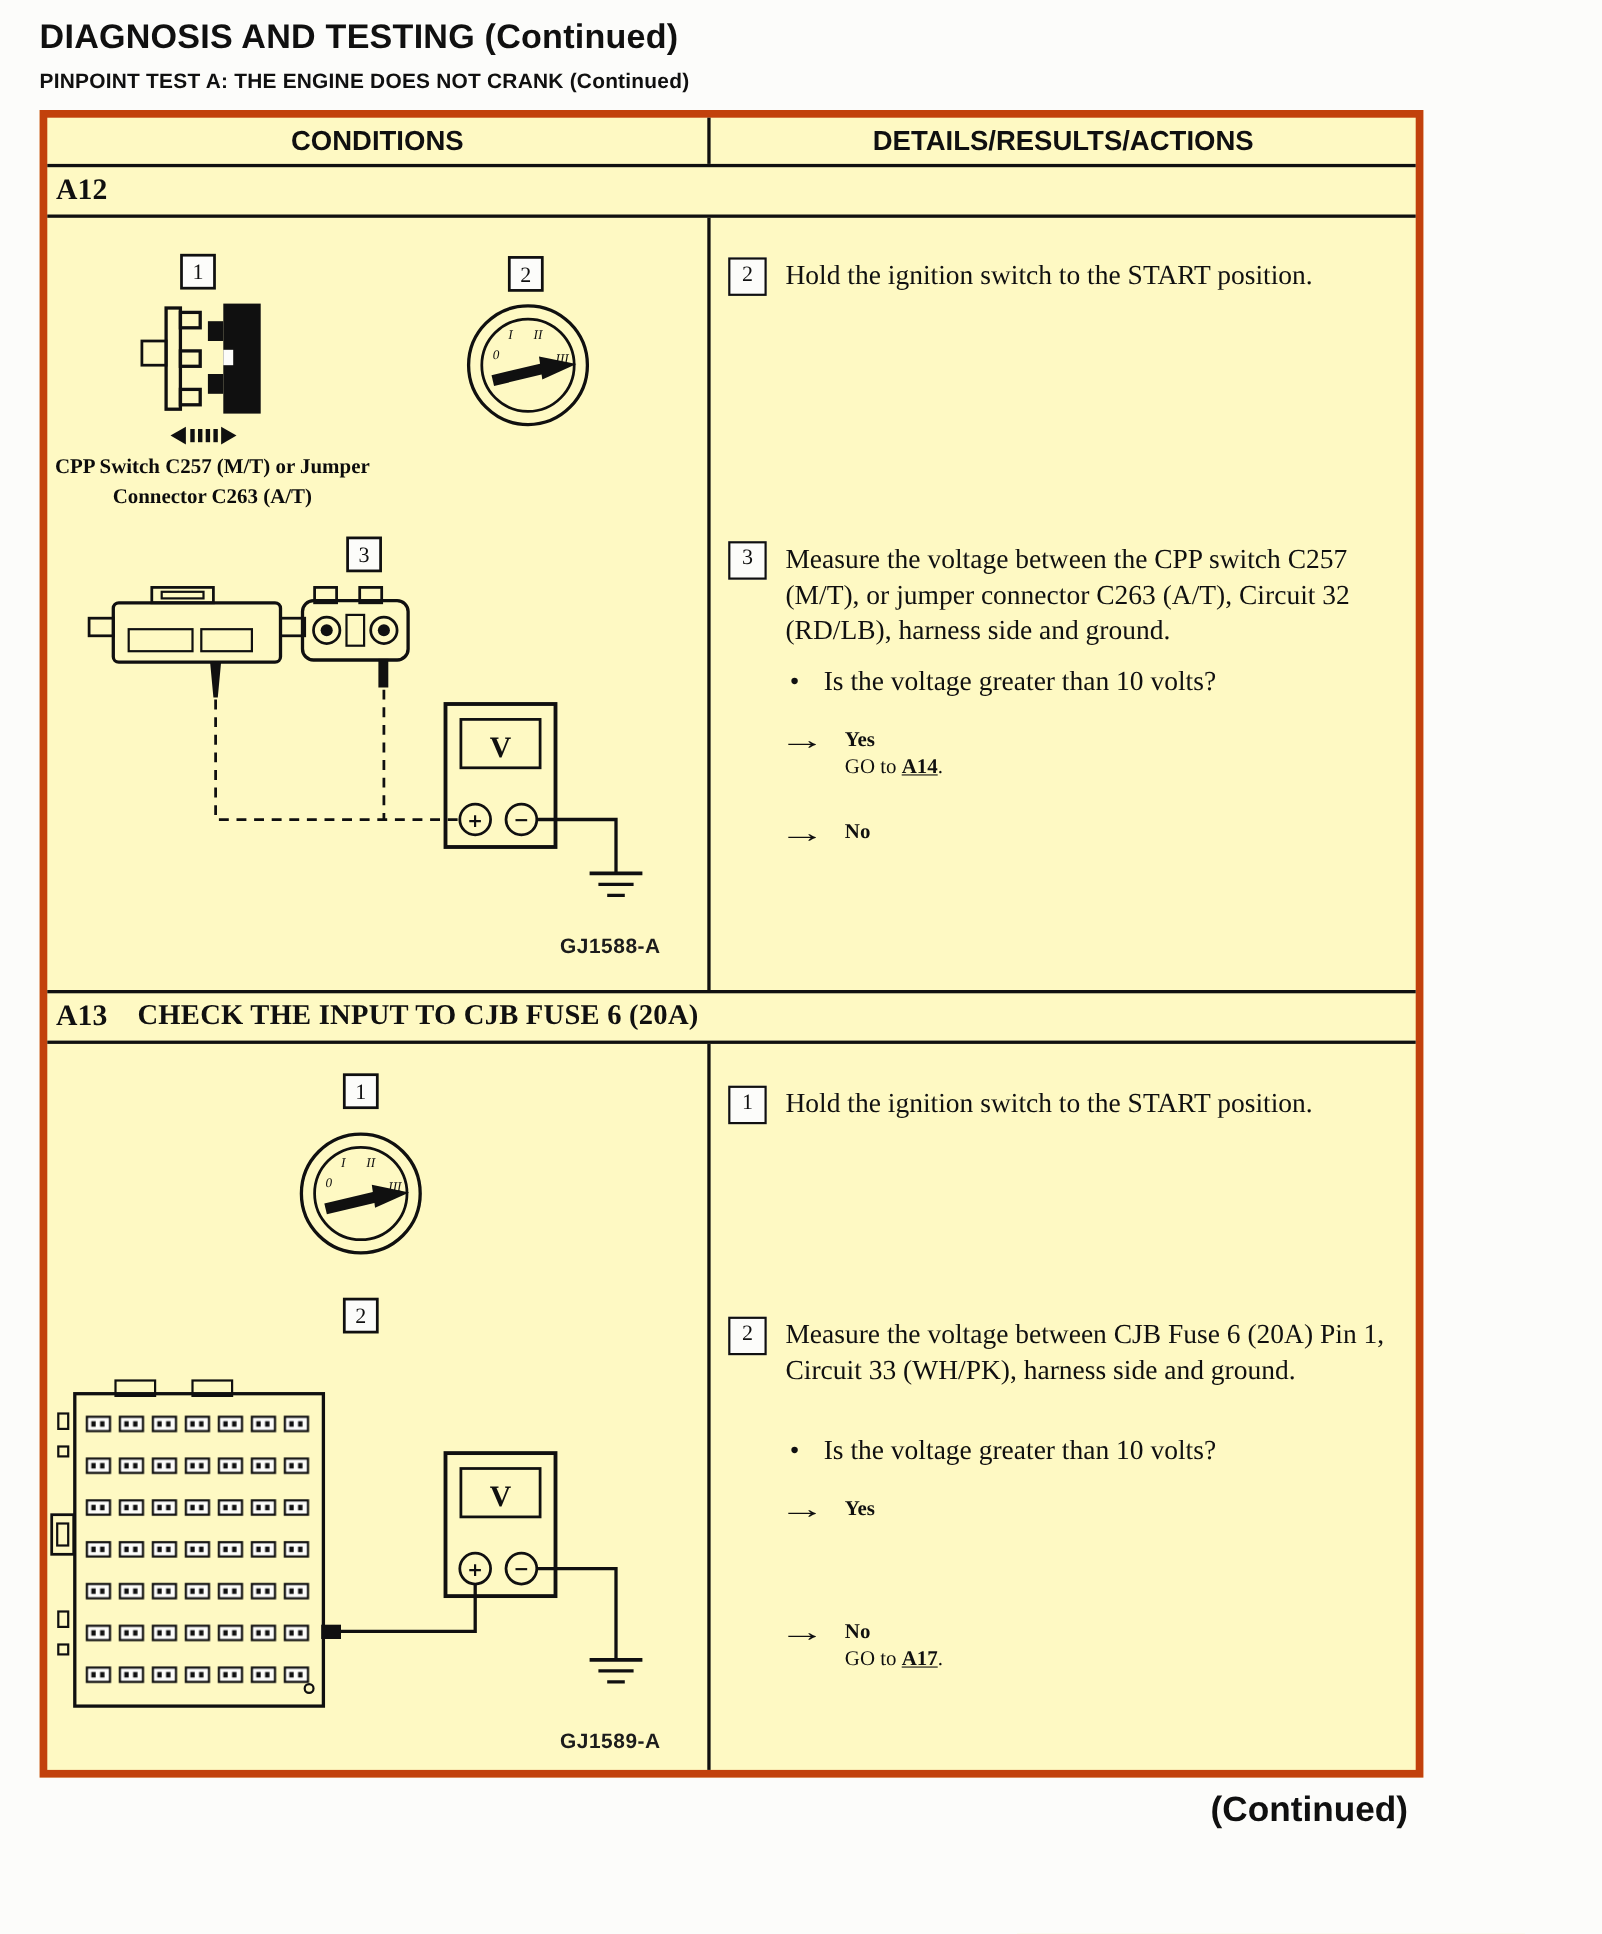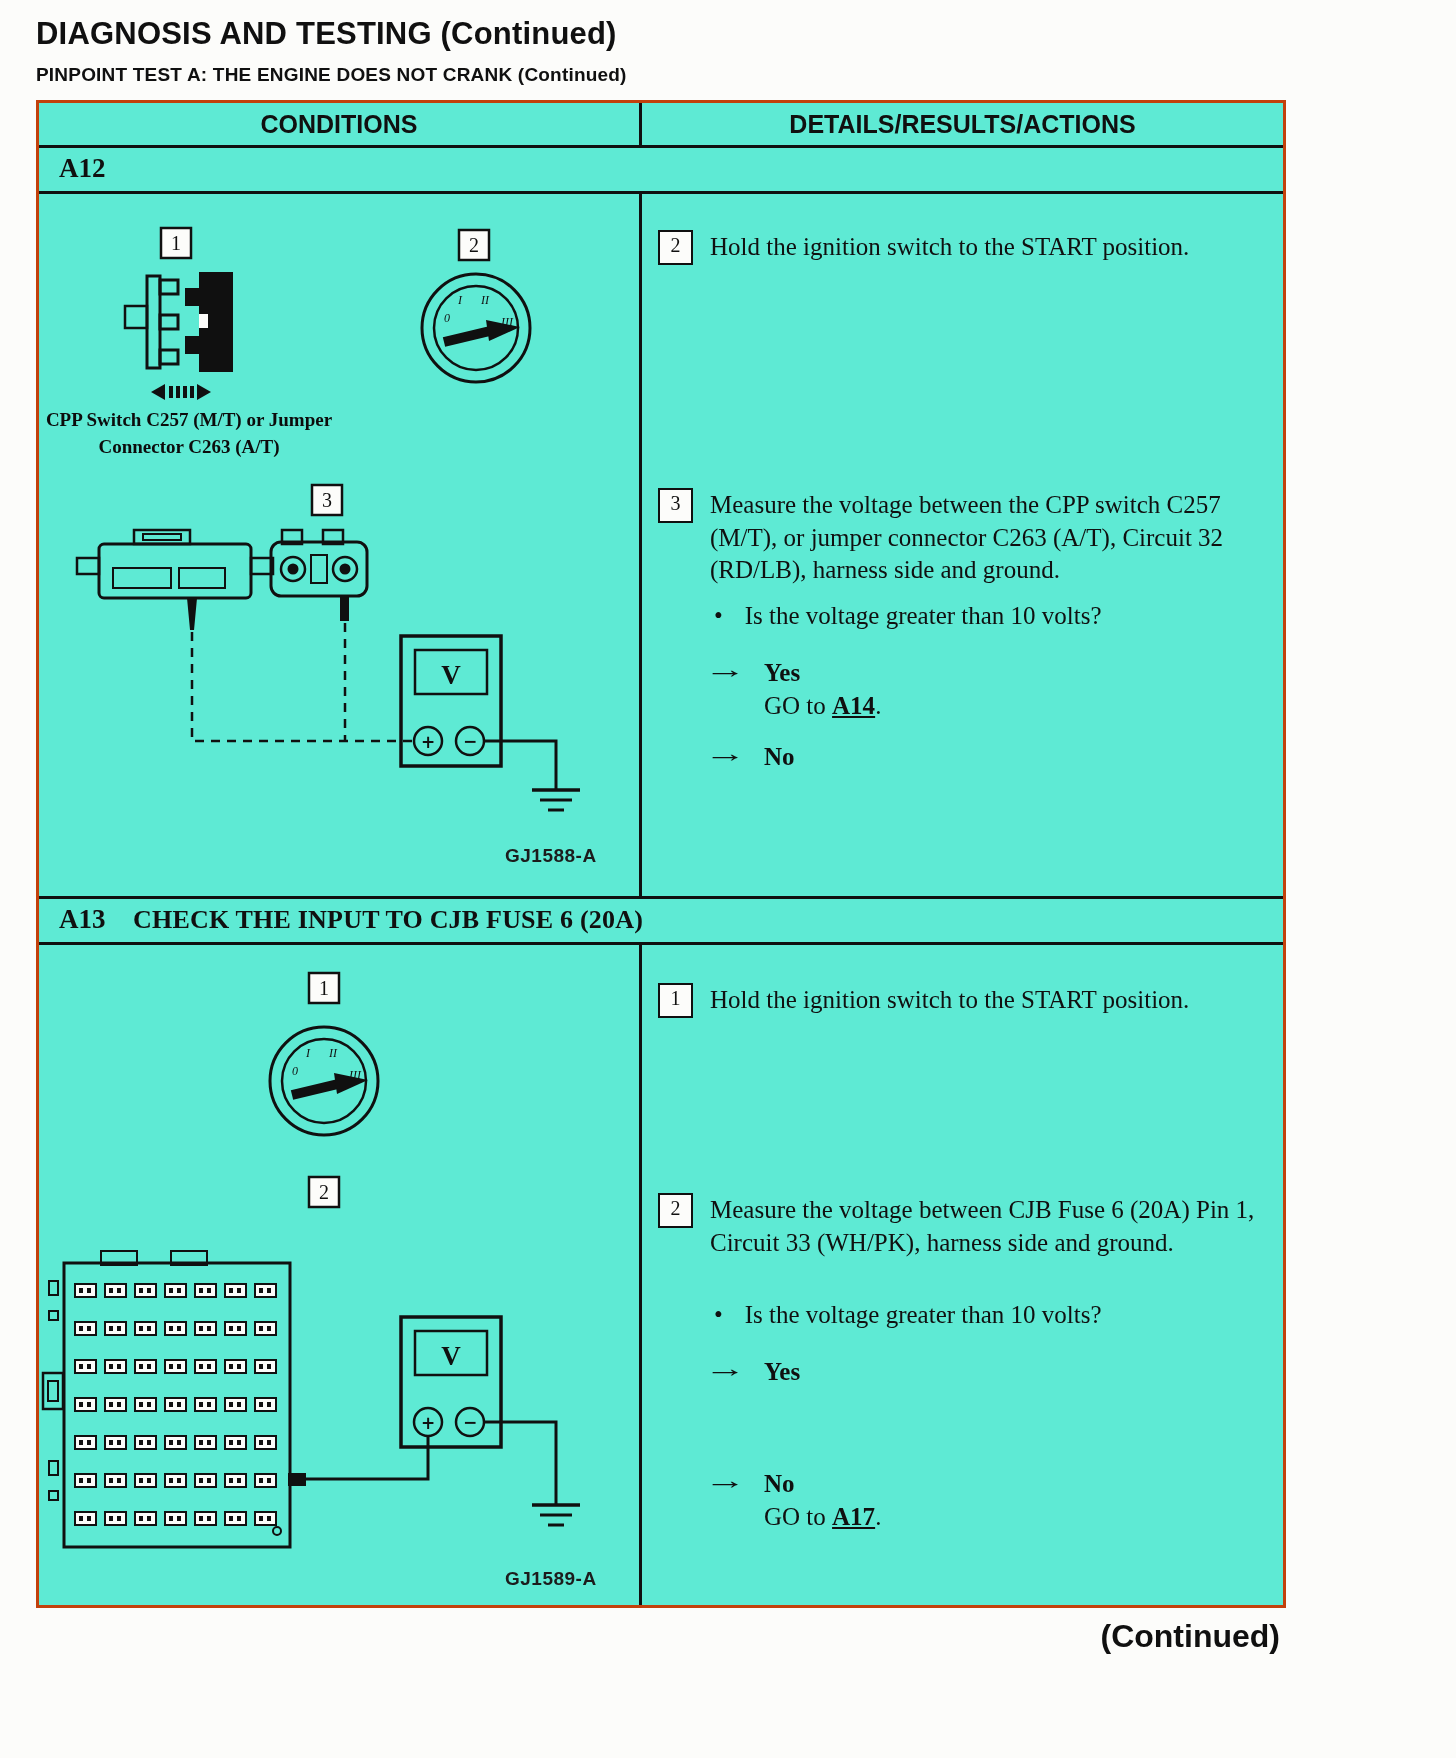--- a/index.html
+++ b/index.html
@@ -15,33 +15,33 @@
 
   .title {
     font-family:"Liberation Sans", sans-serif;
     font-weight:bold; font-size:31px; letter-spacing:0.2px;
   }
   .subtitle {
     font-family:"Liberation Sans", sans-serif;
     font-weight:bold; font-size:19px; margin-top:12px; letter-spacing:0.2px;
   }
 
-  .ptable { width:1244px; border:3px solid #c2410c; margin-top:14px; background:#5eead4; }
+  .ptable { width:1244px; border:7px solid #c2410c; margin-top:14px; background:#fef9c3; }
   .thead { display:flex; }
   .th {
     font-family:"Liberation Sans", sans-serif; font-weight:bold; font-size:25px;
     text-align:center; padding:7px 0 6px;
   }
   .th-cond { width:600px; border-right:3px solid #101010; }
   .th-det { flex:1; }
 
   .sec-row {
-    display:flex; align-items:flex-end;
+    display:flex; align-items:flex-start;
     border-top:3px solid #101010; border-bottom:3px solid #101010;
-    padding:5px 10px 7px 20px;
+    padding:5px 10px 7px 8px;
   }
   .sec-id { font-weight:bold; font-size:27px; width:74px; flex:0 0 auto; }
   .sec-title { font-weight:bold; font-size:26px; letter-spacing:0.2px; }
 
   .content-row { display:flex; }
   .content-row.a12 { height:702px; }
   .content-row.a13 { height:660px; }
   .cell-left { width:600px; border-right:3px solid #101010; position:relative; }
   .cell-right { flex:1; position:relative; }
   .figsvg { display:block; }
@@ -73,21 +73,21 @@
   .step-text { width:565px; font-size:25px; line-height:1.3; padding-top:1px; }
 
   .bullet-row { position:absolute; left:72px; display:flex; gap:22px; font-size:25px; line-height:1.3; }
   .bullet-glyph { font-size:25px; }
 
   .outcome { position:absolute; left:62px; display:flex; }
   .goto-arrow {
     font-size:25px; display:inline-block; width:34px;
     transform:scaleX(1.7); transform-origin:0 60%;
   }
-  .outcome-body { margin-left:26px; width:500px; font-size:25px; line-height:1.32; }
+  .outcome-body { margin-left:26px; width:500px; font-size:19px; line-height:1.32; }
   .outcome-label { font-weight:bold; }
   .bold { font-weight:bold;text-decoration:underline; }
 
   .continued {
     width:1244px; margin-top:10px; text-align:right;
     font-family:"Liberation Sans", sans-serif; font-weight:bold; font-size:32px;
   }
 </style>
 </head>
 <body>

